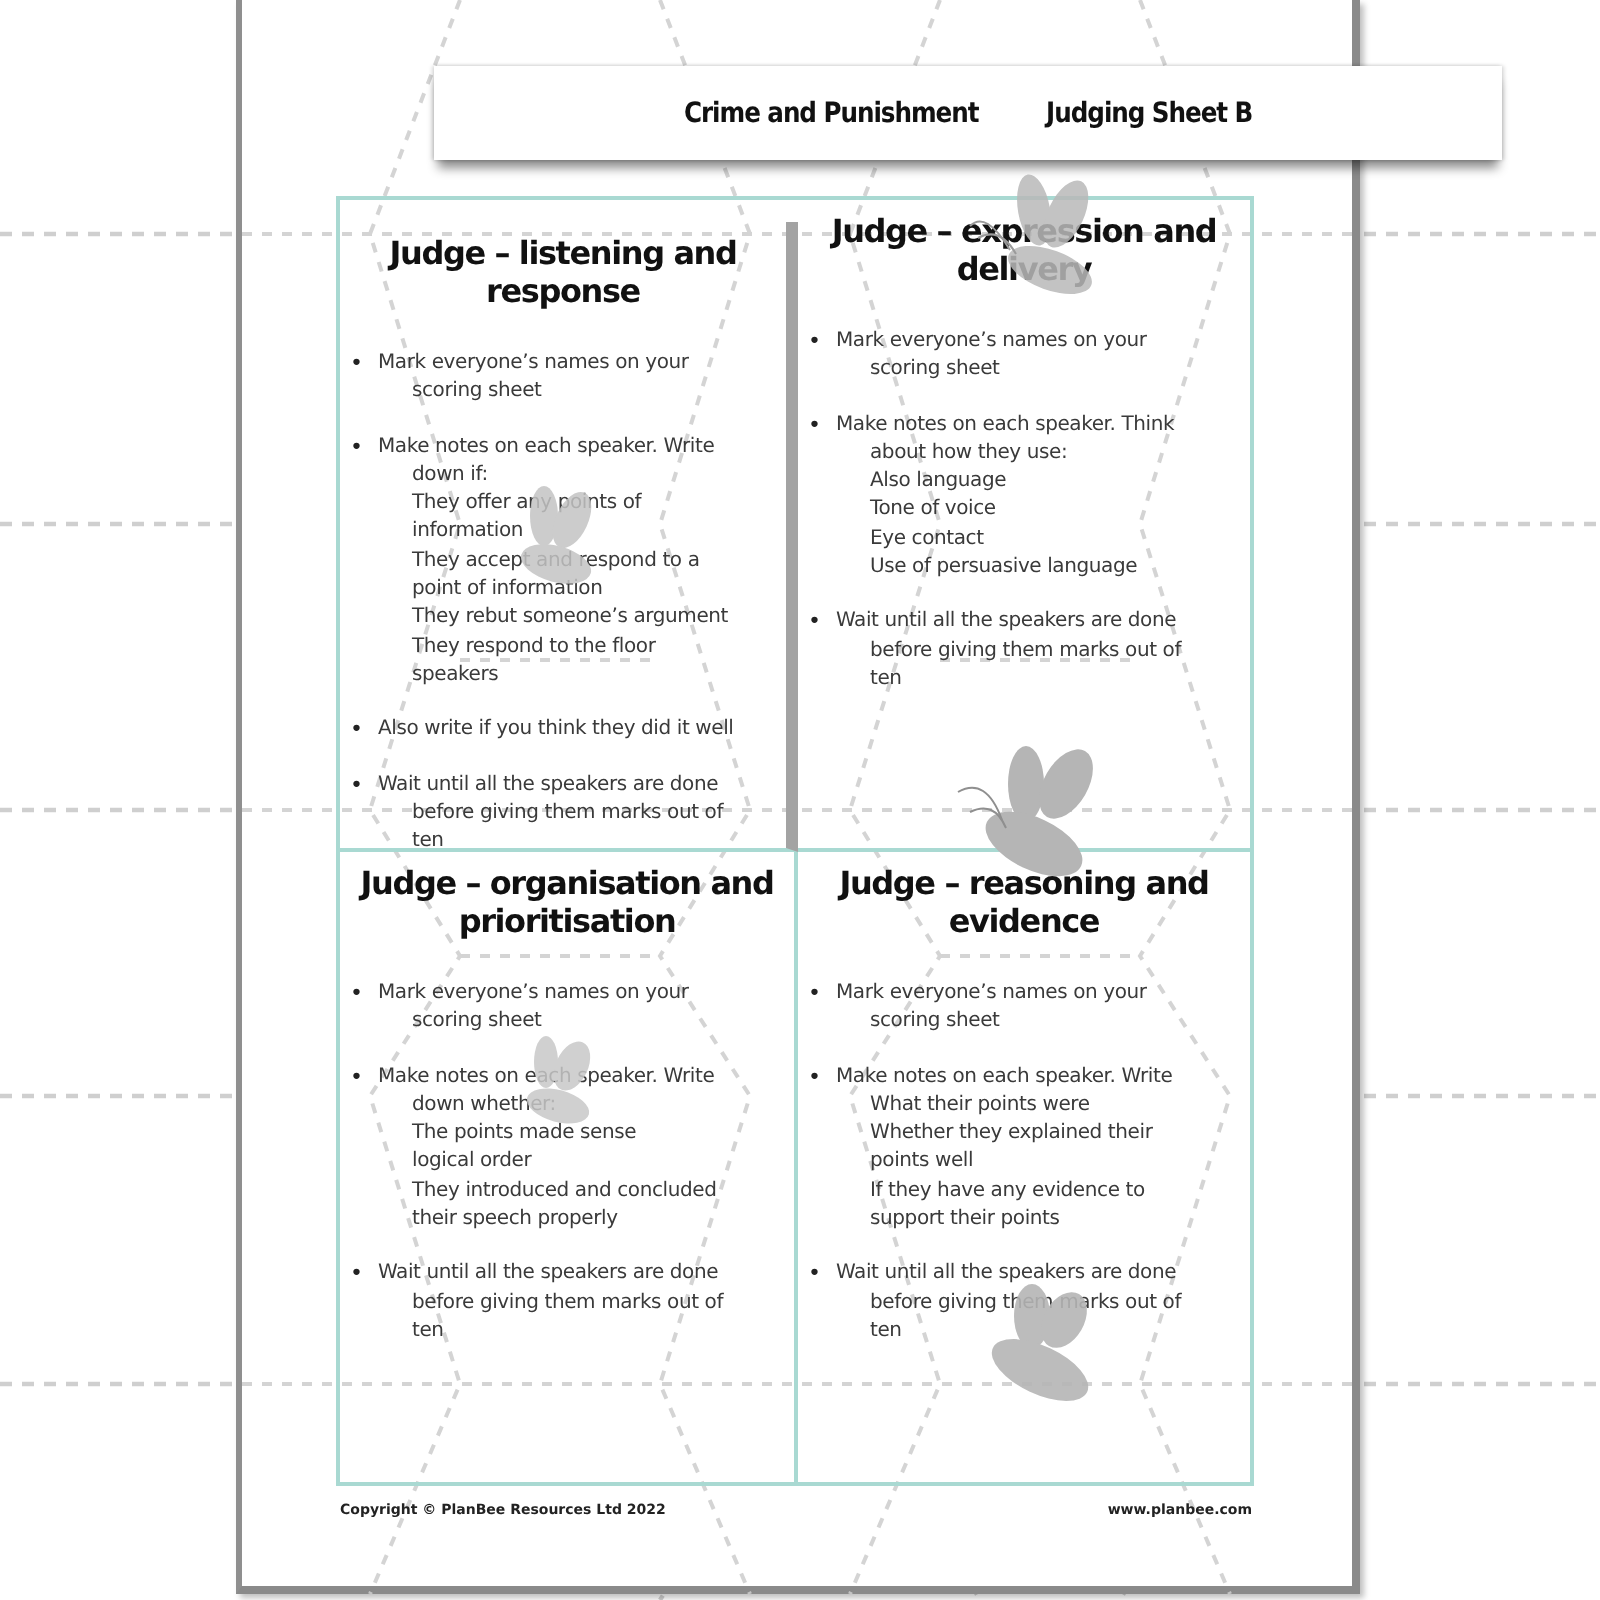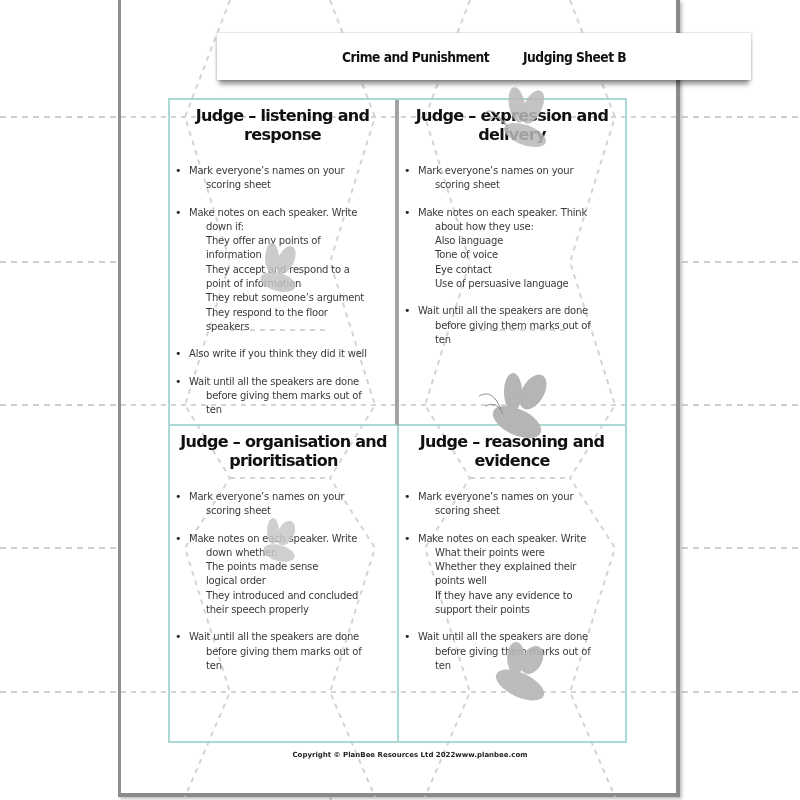--- a/index.html
+++ b/index.html
@@ -29,39 +29,39 @@
     color: #111; letter-spacing: -0.6px; transform: scaleX(0.88);
   }
   .header-title { transform-origin: left center; }
   .header-sheet { transform-origin: right center; }
   .grid {
     position: absolute; left: 168px; top: 98px; width: 459px; height: 645px;
     border: 2px solid #a9d9d2; box-sizing: border-box;
     display: grid; grid-template-columns: 229px 1fr; grid-template-rows: 326px 1fr;
   }
   .cell { position: relative; box-sizing: border-box; }
-  .cell.c0 { border-right: 4px solid #a3a3a3; border-bottom: 2px solid #a9d9d2; }
+  .cell.c0 { border-right: 6px solid #a3a3a3; border-bottom: 2px solid #a9d9d2; margin-top: 11px; }
   .cell.c1 { border-bottom: 2px solid #a9d9d2; }
   .cell.c2 { border-right: 2px solid #a9d9d2; }
   .cell-title {
     text-align: center; font-family: "DejaVu Sans", sans-serif; font-weight: bold;
     font-size: 16px; line-height: 19px; color: #111; margin-top: 6px; letter-spacing: -0.7px;
     padding: 0 10px;
   }
   .bullets { list-style: none; margin: 20px 0 0 0; padding: 0 6px 0 12px; }
   .bullet {
     position: relative; font-family: "DejaVu Sans", sans-serif; font-size: 10px; line-height: 14.3px;
     color: #3a3a3a; margin-bottom: 13px; padding-left: 7px; letter-spacing: -0.2px;
   }
   .bullet::before { content: "•"; position: absolute; left: -7px; top: 0; color: #222; font-size: 11px; }
   .bullet .first { display: block; }
   .bullet .cont { display: block; padding-left: 17px; }
   .footer {
-    position: absolute; top: 751px; left: 182px; width: 456px;
-    display: flex; justify-content: center;
+    position: absolute; top: 751px; left: 170px; width: 456px;
+    display: flex; justify-content: space-between;
     font-family: "DejaVu Sans", sans-serif; font-weight: bold; font-size: 7px; color: #222;
   }
   .bee { position: absolute; pointer-events: none; }
 </style>
 </head>
 <body>
 
 <svg class="bg-pattern" viewBox="0 0 800 800" xmlns="http://www.w3.org/2000/svg">
   <g stroke="#cfcfcf" stroke-width="2.2" stroke-dasharray="6 5" fill="none">
     <line x1="0" y1="117" x2="800" y2="117"></line>

